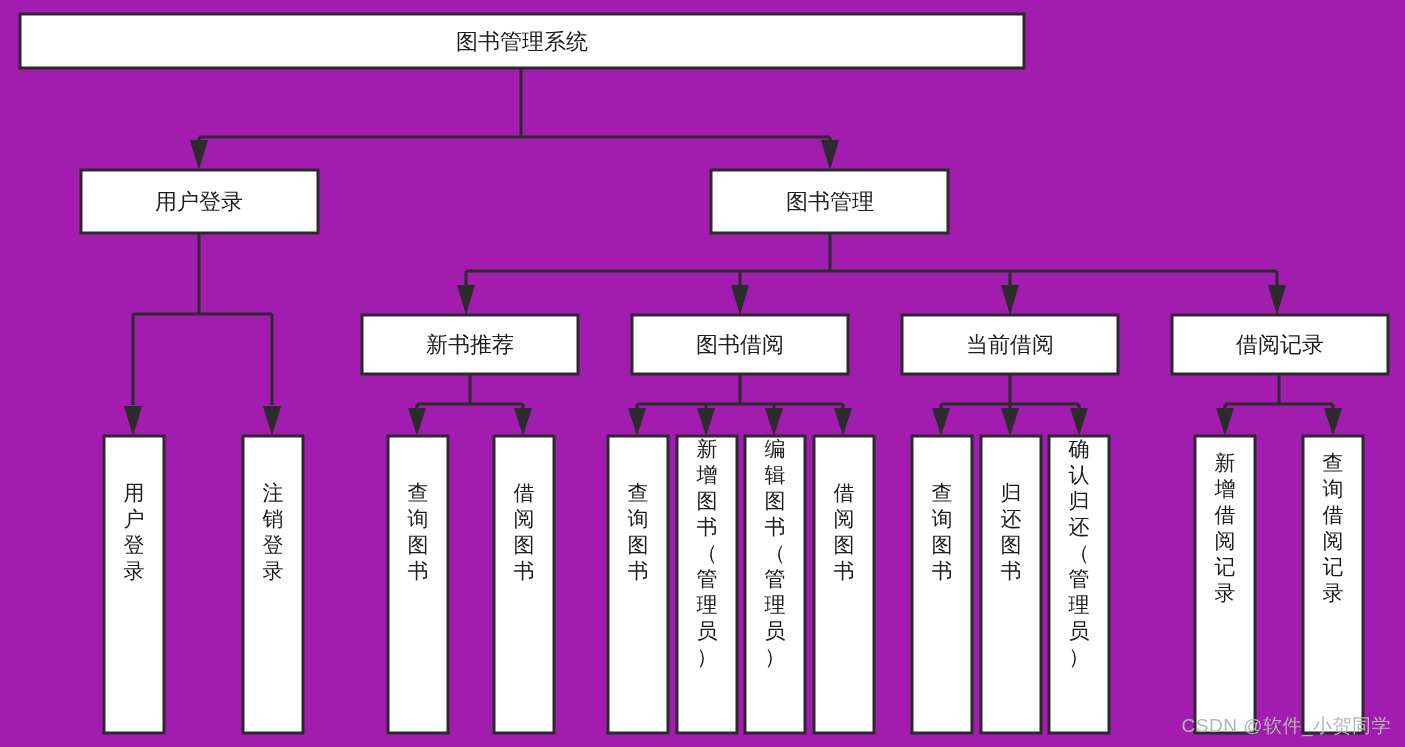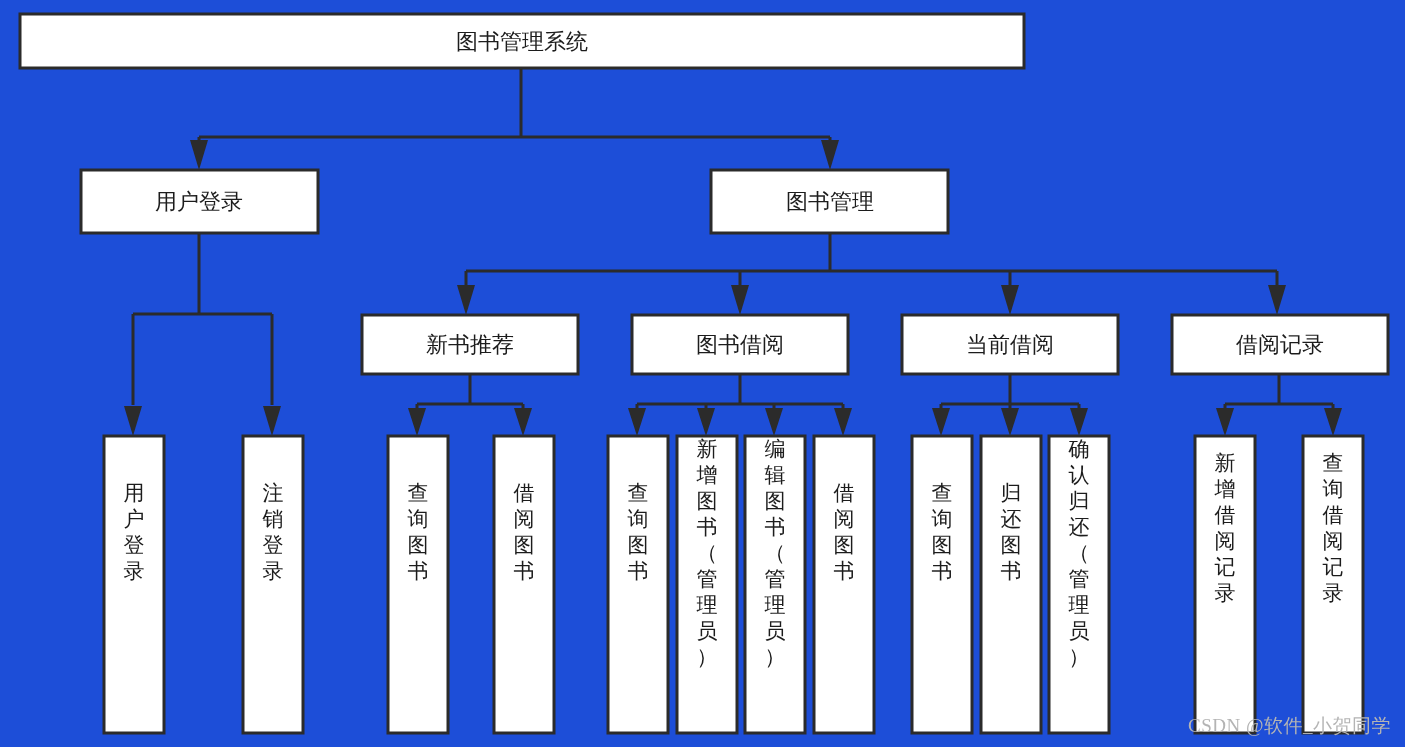--- a/index.html
+++ b/index.html
@@ -8,21 +8,21 @@
     padding: 0;
     background: #ffffff;
   }
   body {
     font-family: "Liberation Sans", "DejaVu Sans", sans-serif;
   }
   #diagram-root {
     position: relative;
     width: 1405px;
     height: 747px;
-    background: #1d4ed8;
+    background: #a21caf;
     overflow: hidden;
   }
   svg#flowchart {
     display: block;
     width: 1405px;
     height: 747px;
   }
   .node-box {
     fill: #ffffff;
     stroke: #2b2b2b;
@@ -48,21 +48,21 @@
   .node-label-vertical {
     font-family: "Liberation Sans", "DejaVu Sans", sans-serif;
     fill: #1c1c1c;
     font-size: 21px;
     text-anchor: middle;
   }
   .watermark {
     position: absolute;
     right: 14px;
     bottom: 8px;
-    font-family: Liberation Serif, serif;
+    font-family: Liberation Sans, sans-serif;
     font-size: 19px;
     color: #b4b4b4;
     letter-spacing: 0.5px;
     white-space: nowrap;
     pointer-events: none;
   }
 </style>
 </head>
 <body>
 

